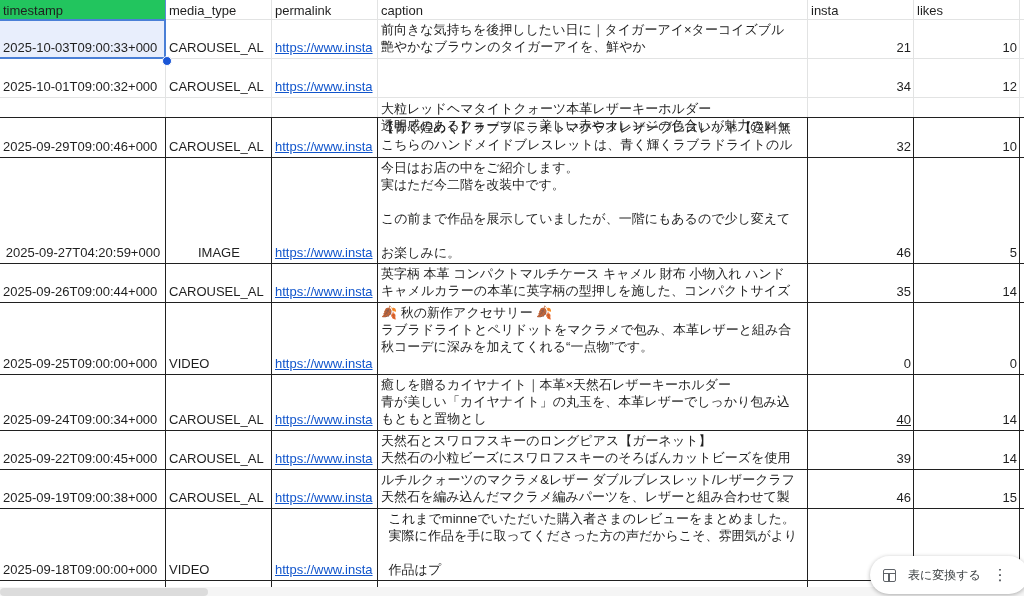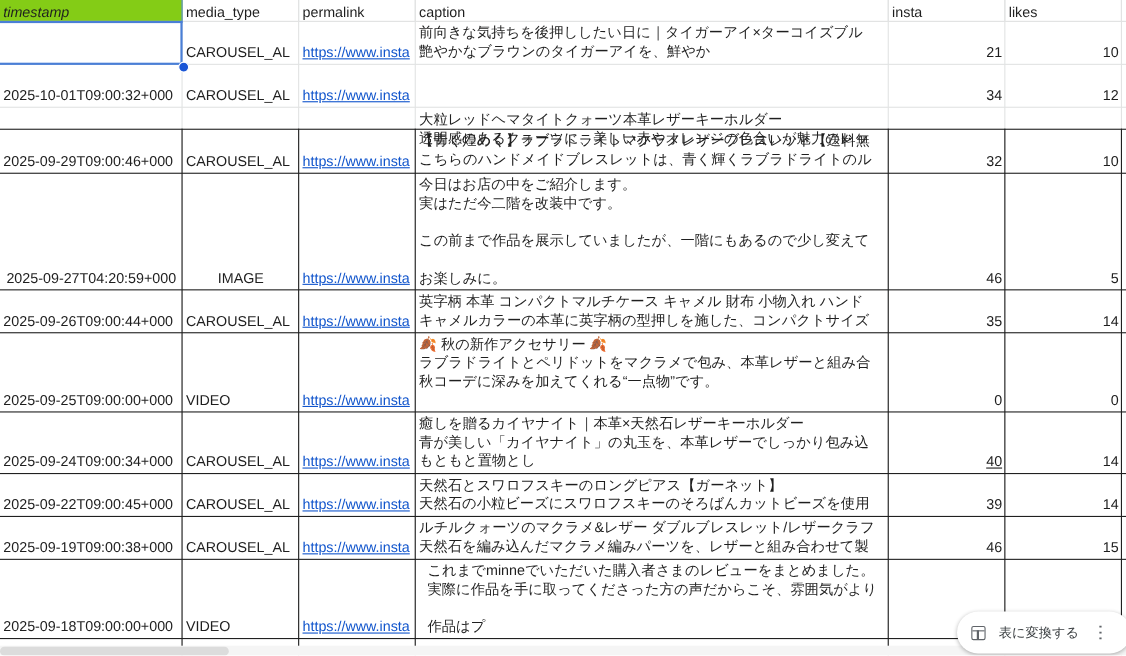--- a/index.html
+++ b/index.html
@@ -7,21 +7,21 @@
     width:1024px; height:596px; overflow:hidden; background:#ffffff;
     font-family: "Liberation Sans", "DejaVu Sans", sans-serif;
     position:relative; color:#1f1f1f;
   }
   .grid { position:absolute; left:0; top:0; width:1024px; height:596px; }
   .hcell, .cell {
     position:absolute; box-sizing:border-box; overflow:hidden;
     white-space:pre; font-size:13px; line-height:17px;
   }
   .hcell { top:0; height:20px; padding:2px 3px 0 3px; border-right:1px solid #e2e3e3; border-bottom:1px solid #e2e3e3; }
-  .hcell.sel { background:#84cc16; border:1.5px solid #5b8bd9; border-top:none; border-left:none;font-style:italic; }
+  .hcell.sel { background:#22c55e; border:1.5px solid #5b8bd9; border-top:none; border-left:none; }
   .cell { padding:0 3px; display:flex; flex-direction:column; justify-content:flex-end; padding-bottom:3px; }
   .cell.top { justify-content:flex-start; padding-top:1px; padding-bottom:0; }
   .cell.num { text-align:right; align-items:flex-end; }
   .cell a { color:#1155cc; text-decoration:underline; }
   .cell.sel-cell { background:#e8eefc; }
   .vline { position:absolute; top:0; width:1px; height:596px; background:#e2e3e3; }
   .hline { position:absolute; left:0; width:1024px; height:1px; background:#e2e3e3; }
   .hline.dark { background:#202020; }
   .vseg { position:absolute; width:1px; background:#202020; }
   .selbox { position:absolute; left:0; top:19px; width:166px; height:40px; box-sizing:border-box; border:2px solid #4a7fd6; border-left:none; }
@@ -67,20 +67,21 @@
     <div class="hline dark" style="top: 430px;"></div>
     <div class="hline dark" style="top: 469px;"></div>
     <div class="hline dark" style="top: 508px;"></div>
     <div class="hline dark" style="top: 580px;"></div>
     <div class="vseg" style="left: 165px; top: 117px; height: 478px;"></div>
     <div class="vseg" style="left: 271px; top: 117px; height: 478px;"></div>
     <div class="vseg" style="left: 377px; top: 117px; height: 478px;"></div>
     <div class="vseg" style="left: 807px; top: 117px; height: 478px;"></div>
     <div class="vseg" style="left: 913px; top: 117px; height: 478px;"></div>
     <div class="vseg" style="left: 1019px; top: 117px; height: 478px;"></div>
+    <div class="cell sel-cell" style="left: 0px; top: 20px; width: 166px; height: 39px;"><span>2025-10-03T09:00:33+000</span></div>
     <div class="cell" style="left: 166px; top: 20px; width: 106px; height: 39px;"><span>CAROUSEL_AL</span></div>
     <div class="cell" style="left: 272px; top: 20px; width: 106px; height: 39px;"><a>https://www.insta</a></div>
     <div class="cell top" style="left: 378px; top: 20px; width: 430px; height: 39px;"><span>前向きな気持ちを後押ししたい日に｜タイガーアイ×ターコイズブル
 艶やかなブラウンのタイガーアイを、鮮やか</span></div>
     <div class="cell num" style="left: 808px; top: 20px; width: 106px; height: 39px; align-items: flex-end;"><span>21</span></div>
     <div class="cell num" style="left: 914px; top: 20px; width: 106px; height: 39px;"><span>10</span></div>
     <div class="cell" style="left: 0px; top: 59px; width: 166px; height: 39px;"><span>2025-10-01T09:00:32+000</span></div>
     <div class="cell" style="left: 166px; top: 59px; width: 106px; height: 39px;"><span>CAROUSEL_AL</span></div>
     <div class="cell" style="left: 272px; top: 59px; width: 106px; height: 39px;"><a>https://www.insta</a></div>
     <div class="cell top" style="left: 378px; top: 59px; width: 430px; height: 39px; margin-top: 40px;"><span>大粒レッドヘマタイトクォーツ本革レザーキーホルダー

